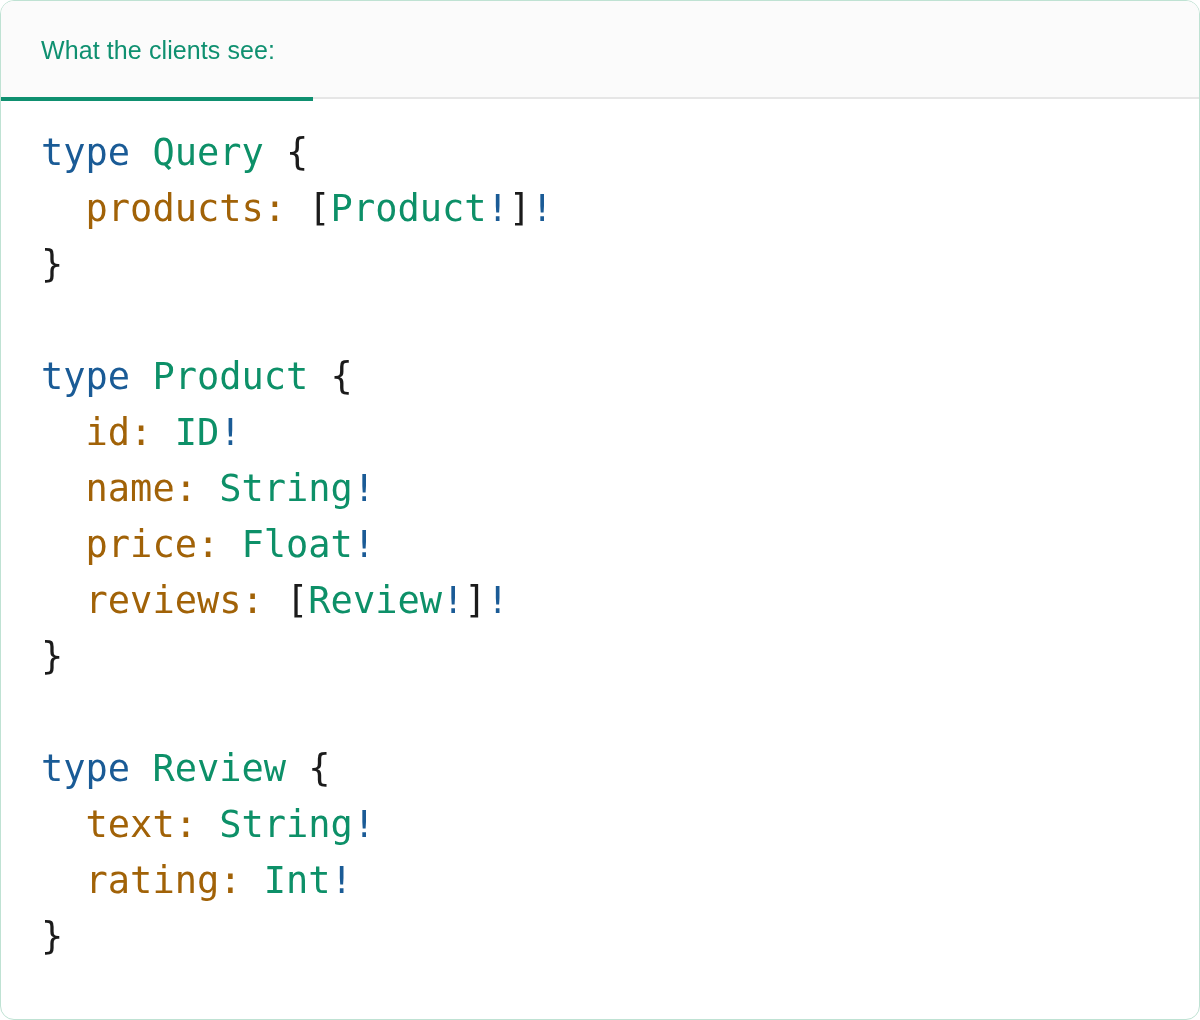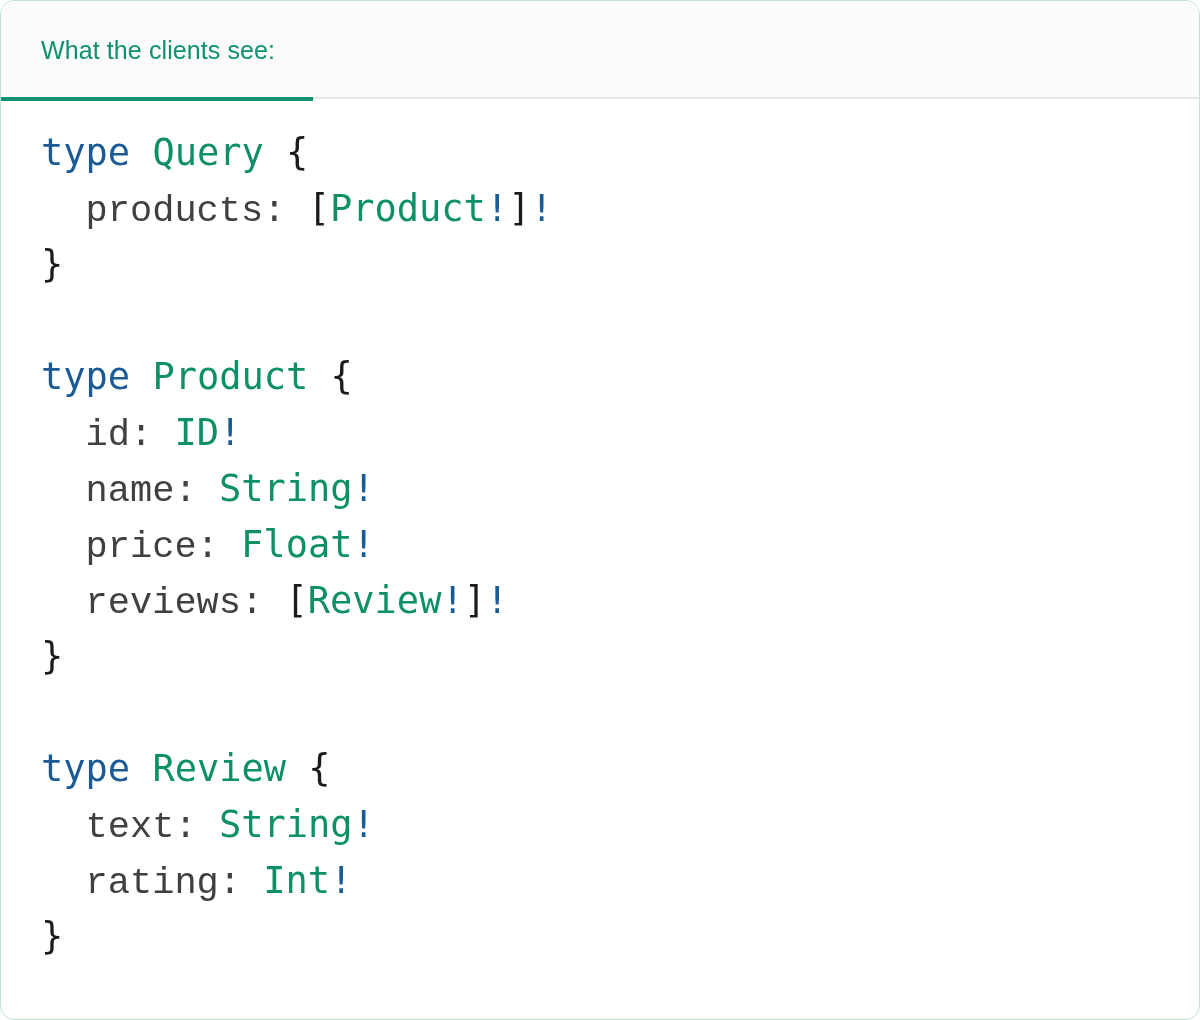--- a/index.html
+++ b/index.html
@@ -85,21 +85,21 @@
 
   .code .ln {
     display: block;
     height: 56px;
   }
 
   .tok-kw   { color: #1a5b96; }
   .tok-type { color: #0d9068; }
   .tok-punc { color: #1b1b1b; }
   .tok-bang { color: #1a5b96; }
-  .tok-field{ color: #404040; font-family: Liberation Mono, monospace; }
+  .tok-field{ color: #a16207; }
 </style>
 </head>
 <body>
 
 <div class="card">
 
   <div class="tabbar">
     <div class="tab active">
       <span class="tab-label">What the clients see:</span>
     </div>

